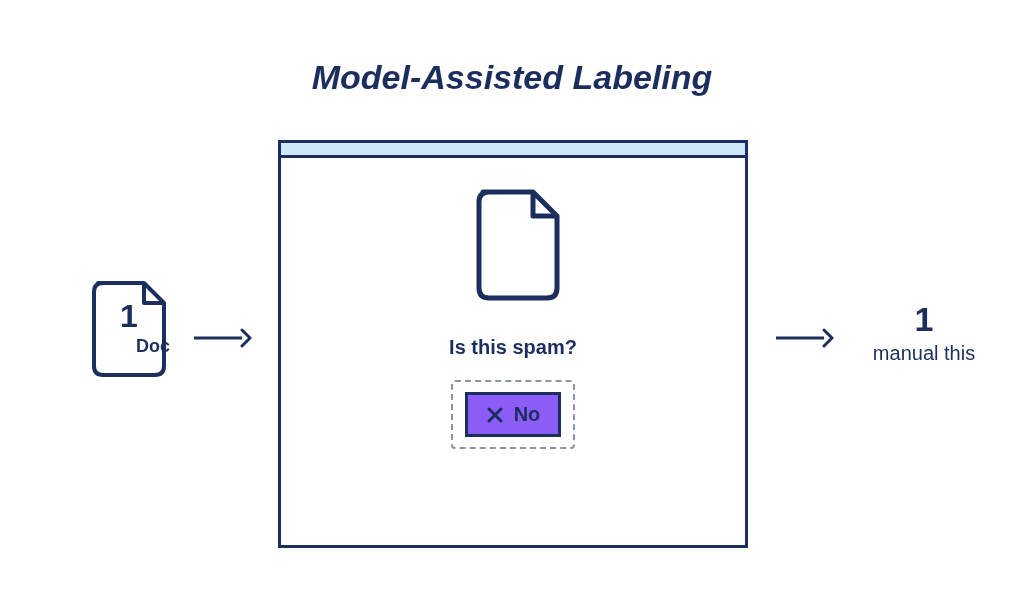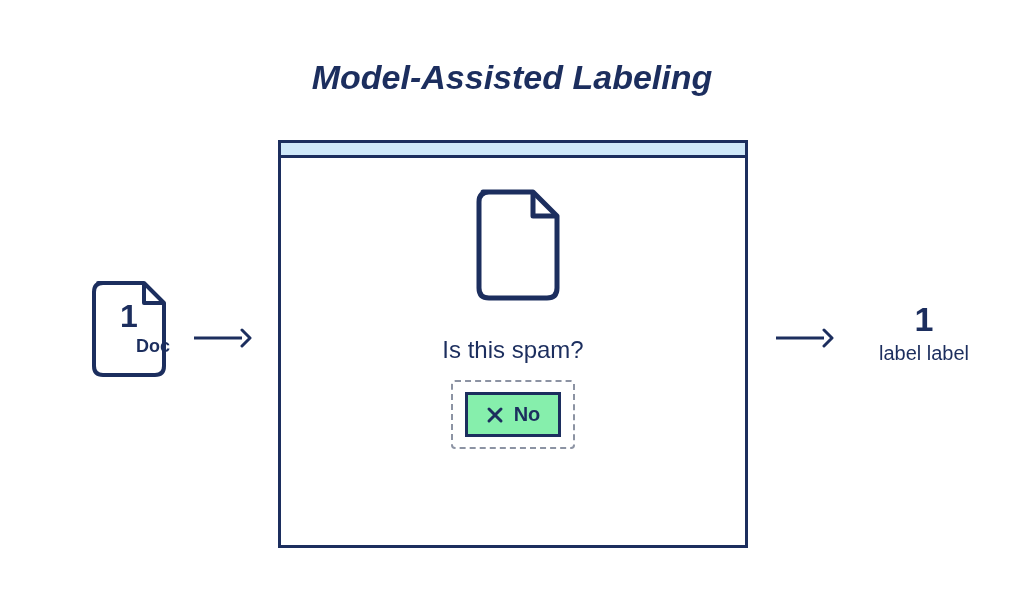--- a/index.html
+++ b/index.html
@@ -91,22 +91,22 @@
     top: 48px;
     width: 92px;
     height: 114px;
   }
   .prompt {
     position: absolute;
     top: 196px;
     left: 0;
     right: 0;
     text-align: center;
-    font-size: 24px;
-    font-weight: 400;
+    font-size: 20px;
+    font-weight: 700;
   }
   .buttons {
     position: absolute;
     top: 240px;
     left: 0;
     right: 0;
     display: flex;
     justify-content: center;
     align-items: center;
     gap: 24px;
@@ -118,21 +118,21 @@
   }
   .btn {
     display: inline-flex;
     align-items: center;
     gap: 10px;
     border: 3px solid var(--navy);
     padding: 8px 18px;
     font-size: 20px;
     font-weight: 700;
     color: var(--navy);
-    background: #86efac;
+    background: #8b5cf6;
     cursor: pointer;
   }
   .btn .ico { width: 18px; height: 18px; display: inline-block; }
   .confidence {
     position: absolute;
     top: 332px;
     left: 0;
     right: 0;
     text-align: center;
     font-size: 17px;
@@ -199,14 +199,14 @@
 
 </div>
 
 <svg class="arrow2" viewBox="0 0 60 20">
   <line x1="2" y1="10" x2="50" y2="10" stroke="#1c2e5e" stroke-width="3"></line>
   <path d="M50 2 L58 10 L50 18" fill="none" stroke="#1c2e5e" stroke-width="3" stroke-linecap="round" stroke-linejoin="round"></path>
 </svg>
 
 <div class="output">
   <div class="num">1</div>
-  <div class="lbl">label label</div>
+  <div class="lbl">manual this</div>
 </div>
 
 </body></html>

